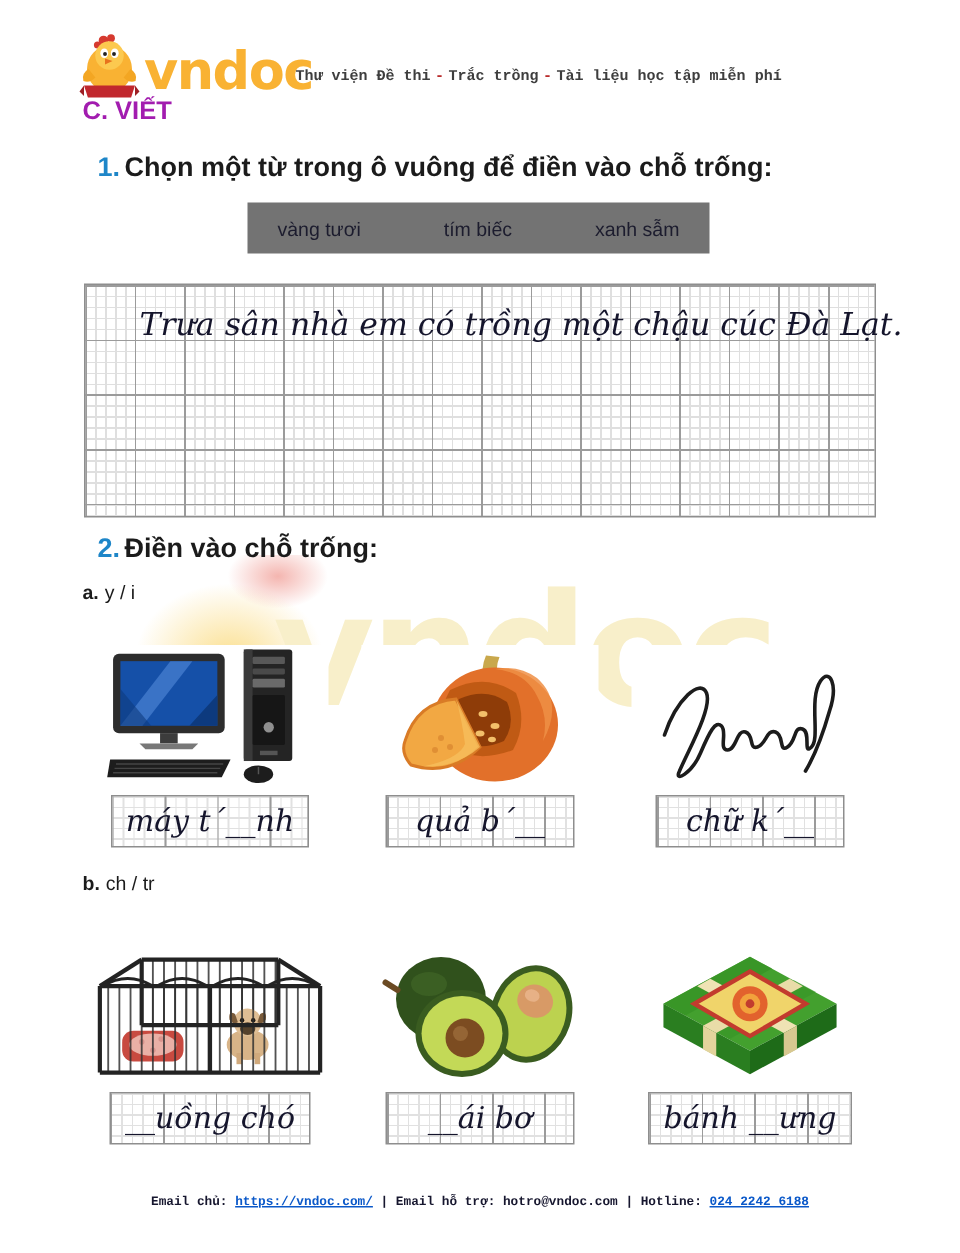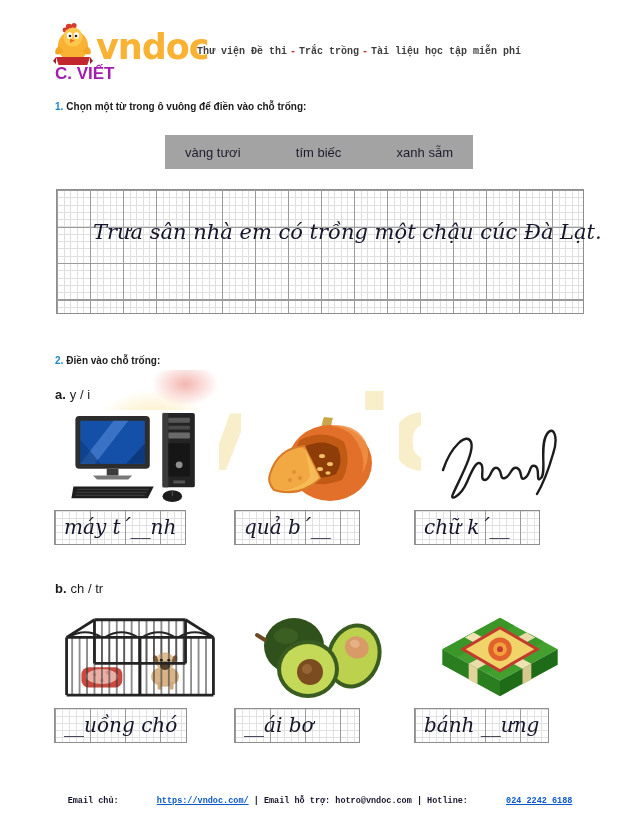--- a/index.html
+++ b/index.html
@@ -25,50 +25,50 @@
     font-family:"DejaVu Sans", sans-serif; font-weight:bold; font-size:35px;
     color:#f9b233; letter-spacing:-1px; margin-left:2px; line-height:44px;
   }
   .tagline {
     position:absolute; left:197px; top:46px; z-index:2;
     font-family:"Liberation Mono", monospace; font-size:10px; font-weight:bold; color:#3e3e3e;
   }
   .tagline .dash { color:#b92b2b; margin:0 3px; }
   
   .section-title { position:absolute; left:55px; top:64px; font-size:17px; font-weight:bold; color:#a21caf; z-index:2; }
-  .q-head { position:absolute; left:55px; font-size:10px; font-weight:bold; color:#1b1b1b; z-index:2; }
+  .q-head { position:absolute; left:65px; font-size:18px; font-weight:bold; color:#1b1b1b; z-index:2; }
   .q1-head { top:101px; } .q2-head { top:355px; }
   .q-num { color:#1e86c8; margin-right:3px; }
   .part-label { position:absolute; left:55px; font-size:13px; color:#1b1b1b; z-index:2; }
   .part-a-label { top:387px; } .part-b-label { top:581px; }
   .part-letter { font-weight:bold; margin-right:4px; }
   
   .word-box {
     position:absolute; left:165px; top:135px; width:308px; height:34px; z-index:2;
-    background:#a3a3a3; display:flex; align-items:center; justify-content:space-between;
+    background:#737373; display:flex; align-items:center; justify-content:space-between;
     padding:0 20px; box-sizing:border-box; font-size:13px; color:#1c1c2e;
   }
   
   .hand-grid {
-    position:absolute; left:56px; top:189px; width:528px; height:125px; z-index:2;
+    position:absolute; left:56px; top:189px; width:528px; height:156px; z-index:2;
     box-sizing:border-box; border:1px solid #8e8e8e; background-color:#fff;
     background-image:
       repeating-linear-gradient(to right,  #9b9b9b 0 1px, transparent 1px 33px),
       repeating-linear-gradient(to bottom, #9b9b9b 0 1px, transparent 1px 36.5px),
       repeating-linear-gradient(to right,  #dfdfdf 0 1px, transparent 1px 6.6px),
       repeating-linear-gradient(to bottom, #dfdfdf 0 1px, transparent 1px 7.3px);
-    padding-top:24px;
+    padding-top:8px;
   }
   .hg-line {
     height:36.5px; line-height:36.5px; white-space:nowrap; padding-left:4px;
     font-family:"DejaVu Serif", serif; font-style:italic; font-size:21px; color:#15152c;
   }
   .hg-line.indent { padding-left:36px; }
   
-  .fig-col { position:absolute; width:172px; z-index:2; }
+  .fig-col { position:absolute; width:172px; text-align:center; z-index:2;margin-top:20px; }
   .row-a { top:410px; } .row-b { top:608px; }
   .col-1 { left:54px; } .col-2 { left:234px; } .col-3 { left:414px; }
   .photo {
     display:flex; align-items:flex-end; justify-content:center;
     height:94px; background:#ffffff; margin:0 auto; width:158px;
   }
   .ans-box {
     display:inline-block; box-sizing:border-box; height:35px; line-height:32px;
     min-width:126px; margin-top:6px; padding:0 9px; white-space:nowrap;
     border:1px solid #8e8e8e; background-color:#fff;
@@ -76,21 +76,21 @@
       repeating-linear-gradient(to right,  #9b9b9b 0 1px, transparent 1px 35px),
       repeating-linear-gradient(to right,  #e1e1e1 0 1px, transparent 1px 7px),
       repeating-linear-gradient(to bottom, #e1e1e1 0 1px, transparent 1px 7px);
     font-family:"DejaVu Serif", serif; font-style:italic; font-size:20px; color:#15152c;
   }
   
   .footer {
     position:absolute; left:0; top:796px; width:100%; text-align:center; z-index:2;
     font-family:"Liberation Mono", monospace; font-size:8.5px; font-weight:bold; color:#16162e;
   }
-  .footer a { color:#0a58c9; text-decoration:underline;margin-left:33px; }
+  .footer a { color:#0a58c9; text-decoration:underline; }
 </style>
 </head>
 <body>
 
 <div class="wm-chicken"></div>
 <div class="wm-text">vndoc</div>
 
 <div class="logo">
   <span>
     <svg width="42" height="46" viewBox="0 0 42 46">

